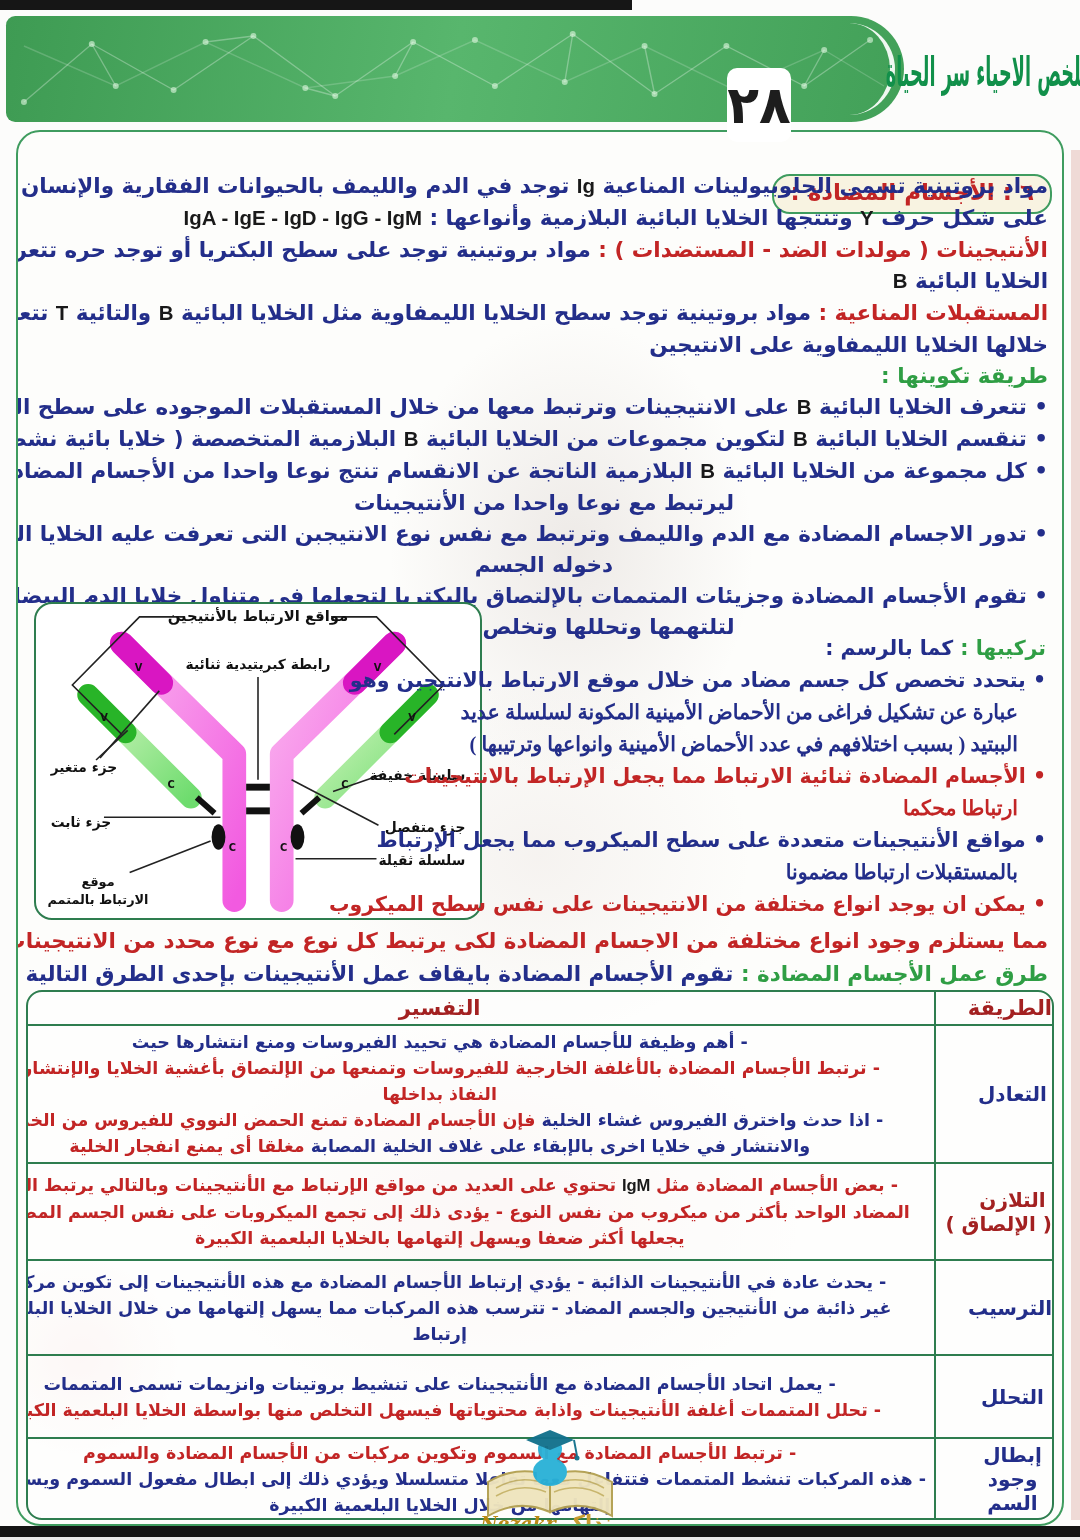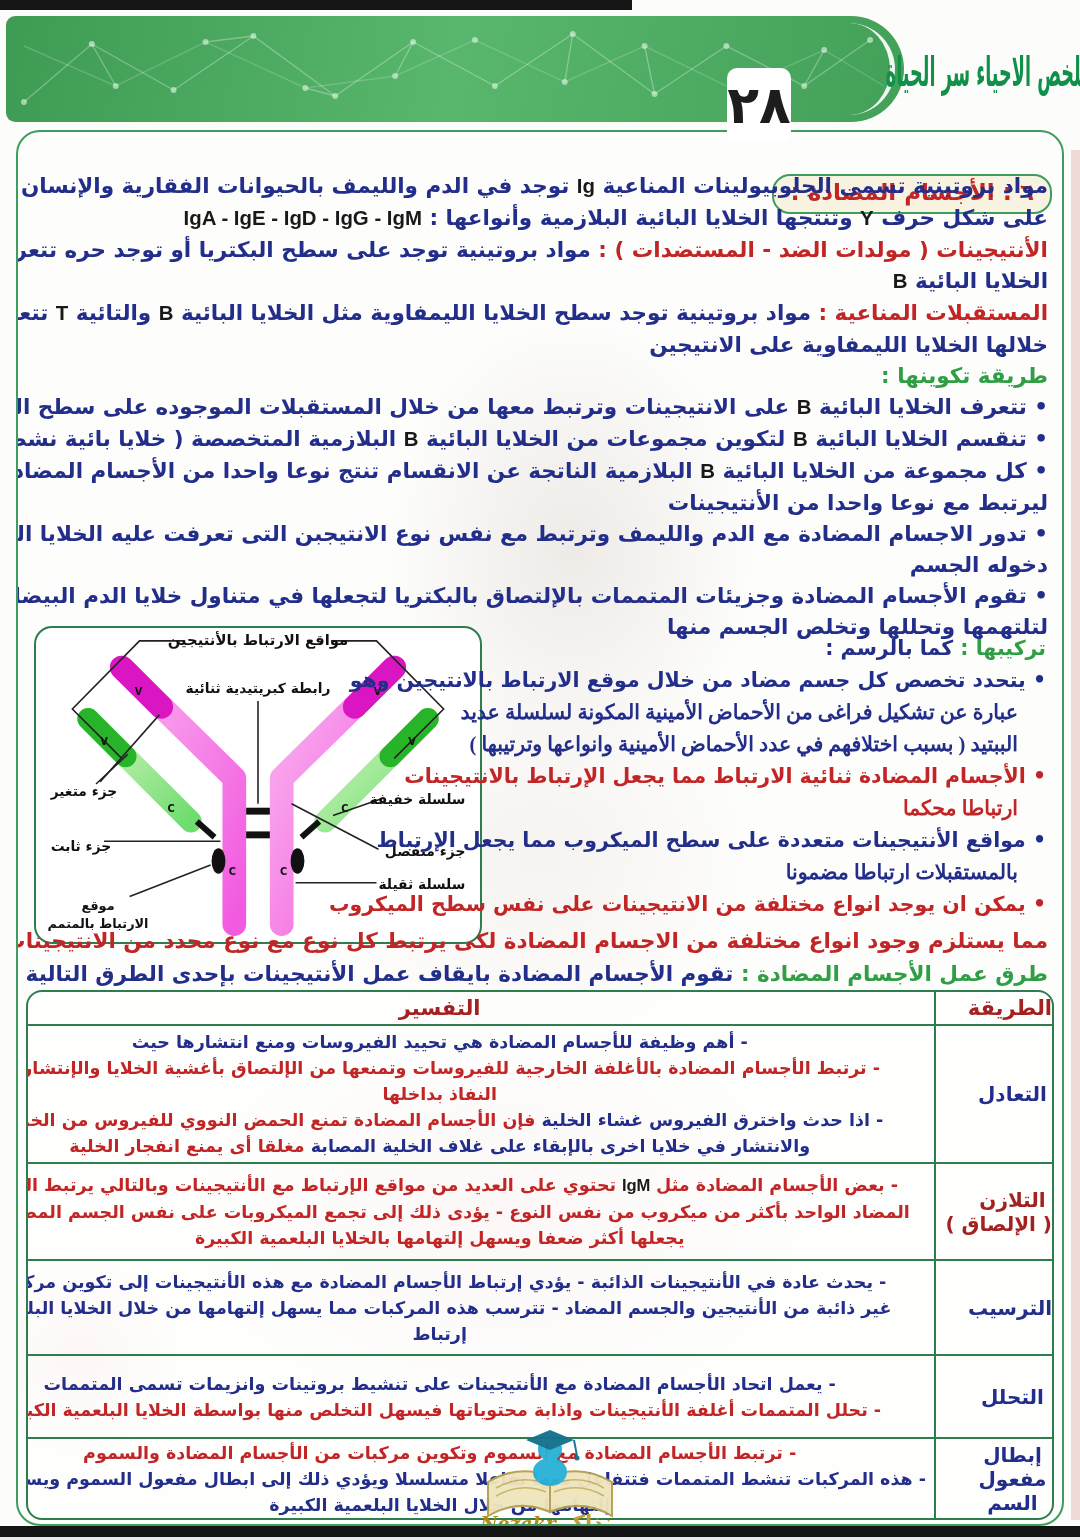--- a/index.html
+++ b/index.html
@@ -34,34 +34,34 @@
       radial-gradient(ellipse 260px 330px at 53% 30%, rgba(176,158,150,.20), rgba(176,158,150,0) 70%),
       radial-gradient(ellipse 300px 260px at 50% 52%, rgba(200,180,172,.14), rgba(200,180,172,0) 70%),
       radial-gradient(ellipse 420px 280px at 46% 78%, rgba(228,182,182,.16), rgba(228,182,182,0) 72%),
       radial-gradient(circle 140px at 6% 88%, rgba(240,160,160,.13), rgba(240,160,160,0) 70%);}
 
   .badge{position:absolute; top:2px; right:10px; background:#f8f3e1; border:2px solid #3f9c5f;
     border-radius:18px; padding:3px 16px 7px; font-size:23px; font-weight:bold; color:#c22525; direction:rtl;margin-top:40px;}
 
   .lines{direction:rtl; font-weight:bold;}
   .ln{white-space:nowrap; text-align:right;}
-  .a-c{}
+  .a-c{text-align:center;}
   .a-r2{padding-right:28px;font-family:Liberation Serif, serif;}
   .c-blue{color:#232e8a;}
   .c-red{color:#c22525;}
   .c-darkred{color:#a32121;}
   .c-green{color:#2f9e44;margin-top:22px;}
   .c-latin{color:#191919; font-family:Liberation Sans, sans-serif; font-size:.95em;}
 
   .intro{position:absolute; top:38px; right:14px; left:22px; font-size:21.5px; line-height:31px;}
   .structure{position:absolute; top:500px; right:16px; width:566px; font-size:20.5px; line-height:32px;}
   .bridge{position:absolute; top:792px; right:14px; left:14px; font-size:21.5px; line-height:33px;}
 
   
-  .diagram{position:absolute; top:494px; left:16px; width:448px; height:318px; background:#ffffff;
+  .diagram{position:absolute; top:470px; left:16px; width:448px; height:318px; background:#ffffff;
     border:2.5px solid #2e7d4f; border-radius:18px; overflow:hidden;}
   .diagram svg{width:100%; height:100%;}
   .diagram text{font-family:"DejaVu Sans",sans-serif; font-weight:bold; fill:#111;}
 
   
   .mtable{position:absolute; top:858px; left:8px; right:8px; height:530px;
     border:2.5px solid #2e7d4f; border-radius:16px; overflow:hidden; direction:rtl;
     display:grid; grid-template-columns:118px 1fr; grid-template-rows:34px 138px 97px 95px 83px 1fr;
     background:rgba(255,255,255,.45);}
   .cell{display:flex; flex-direction:column; justify-content:center; font-weight:bold;padding-left:37px;}
@@ -269,21 +269,21 @@
       <div class="cell m-cell row-b lines">
           <div class="ln a-c"><span class="c-blue">التحلل</span></div>
         </div>
       <div class="cell e-cell row-b lines">
           <div class="ln a-c"><span class="c-blue">- يعمل اتحاد الأجسام المضادة مع الأنتيجينات على تنشيط بروتينات وانزيمات تسمى المتممات</span></div>
           <div class="ln a-c"><span class="c-red">- تحلل المتممات أغلفة الأنتيجينات واذابة محتوياتها فيسهل التخلص منها بواسطة الخلايا البلعمية الكبيرة</span></div>
         </div>
 
       <div class="cell m-cell lines">
           <div class="ln a-c"><span class="c-blue">إبطال</span></div>
-          <div class="ln a-c"><span class="c-blue">مفعول</span></div>
+          <div class="ln a-c"><span class="c-blue">وجود</span></div>
           <div class="ln a-c"><span class="c-blue">السم</span></div>
         </div>
       <div class="cell e-cell lines">
           <div class="ln a-c"><span class="c-red">- ترتبط الأجسام المضادة مع السموم وتكوين مركبات من الأجسام المضادة والسموم</span></div>
           <div class="ln a-c"><span class="c-blue">- هذه المركبات تنشط المتممات فتتفاعل معها تفاعلا متسلسلا ويؤدي ذلك إلى ابطال مفعول السموم ويساعد على</span></div>
           <div class="ln a-c"><span class="c-blue">إلتهامها من خلال الخلايا البلعمية الكبيرة</span></div>
         </div>
     </div>
 
     <div class="logo">

